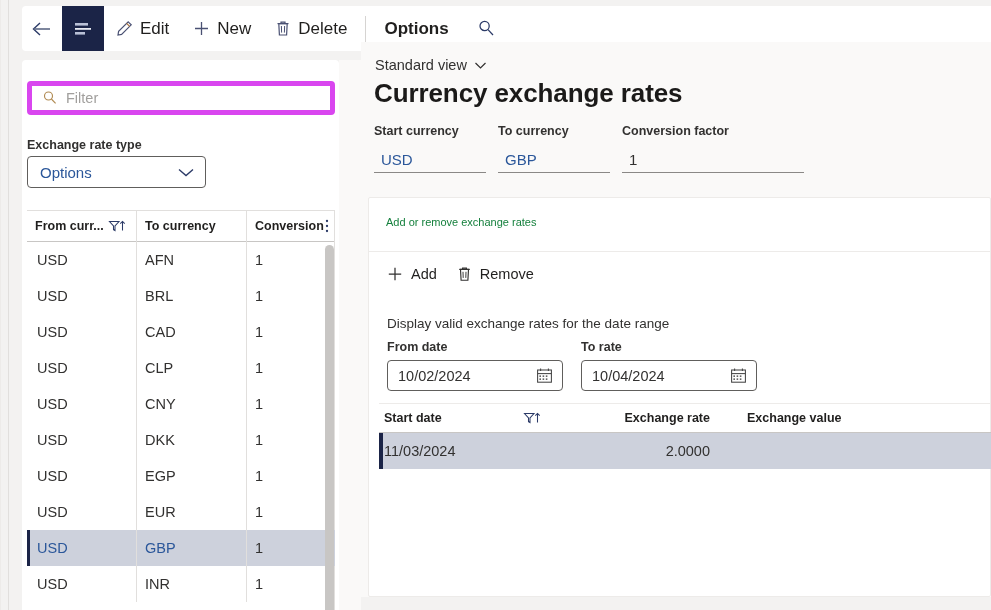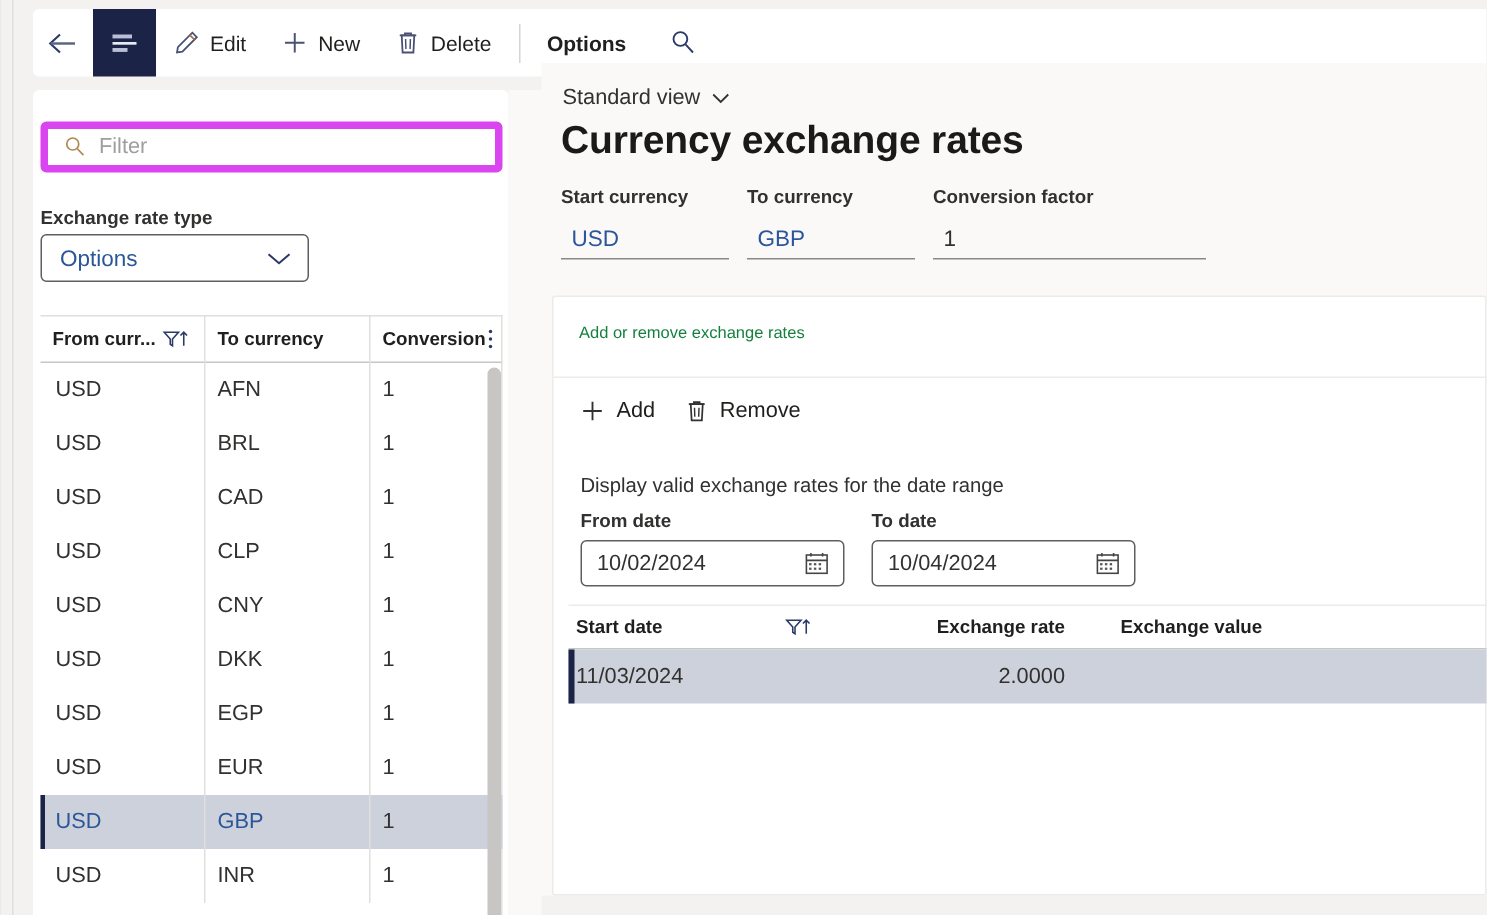--- a/index.html
+++ b/index.html
@@ -25,21 +25,21 @@
   .tb-back {
     width: 40px; height: 45px; display: flex; align-items: center; justify-content: center;
     cursor: pointer;
   }
   .tb-menu {
     width: 42px; height: 45px; background: #1b2447;
     display: flex; align-items: center; justify-content: center; cursor: pointer;
   }
   .tb-btn {
     height: 49px; display: flex; align-items: center; gap: 7px;
-    padding: 0 12px; color: #201f1e; font-size: 14px; cursor: pointer;
+    padding: 0 12px; color: #201f1e; font-size: 17px; cursor: pointer;
     white-space: nowrap;
   }
   .tb-btn:first-letter { }
   .tb-sep { width: 1px; height: 26px; background: #d6d4d2; margin: 0 6px; }
   .tb-search { padding: 0 14px 0 16px; height: 45px; display:flex; align-items:center; cursor:pointer;}
 
   
   .left-panel {
     position: absolute; left: 22px; top: 60px; width: 317px; height: 560px;
     background: #ffffff; border-radius: 4px;
@@ -441,21 +441,21 @@
                 <rect x="6.6" y="8.4" width="1.6" height="1.5" fill="#555"></rect>
                 <rect x="9.8" y="8.4" width="1.6" height="1.5" fill="#555"></rect>
                 <rect x="3.4" y="11.4" width="1.6" height="1.5" fill="#555"></rect>
                 <rect x="6.6" y="11.4" width="1.6" height="1.5" fill="#555"></rect>
                 <rect x="9.8" y="11.4" width="1.6" height="1.5" fill="#555"></rect>
               </svg>
             </span>
           </div>
         </div>
         <div class="df">
-          <div class="df-label">To date</div>
+          <div class="df-label">To rate</div>
           <div class="df-input">
             <span class="dv">10/04/2024</span>
             <span>
               <svg width="17" height="17" viewBox="0 0 17 17">
                 <rect x="1.6" y="3" width="13.8" height="12.2" fill="none" stroke="#444" stroke-width="1.05"></rect>
                 <path d="M1.6 6.6 L15.4 6.6" stroke="#444" stroke-width="1.05"></path>
                 <path d="M4.6 1.6 L4.6 4 M12.4 1.6 L12.4 4" stroke="#444" stroke-width="1.05"></path>
                 <rect x="3.4" y="8.4" width="1.6" height="1.5" fill="#555"></rect>
                 <rect x="6.6" y="8.4" width="1.6" height="1.5" fill="#555"></rect>
                 <rect x="9.8" y="8.4" width="1.6" height="1.5" fill="#555"></rect>

